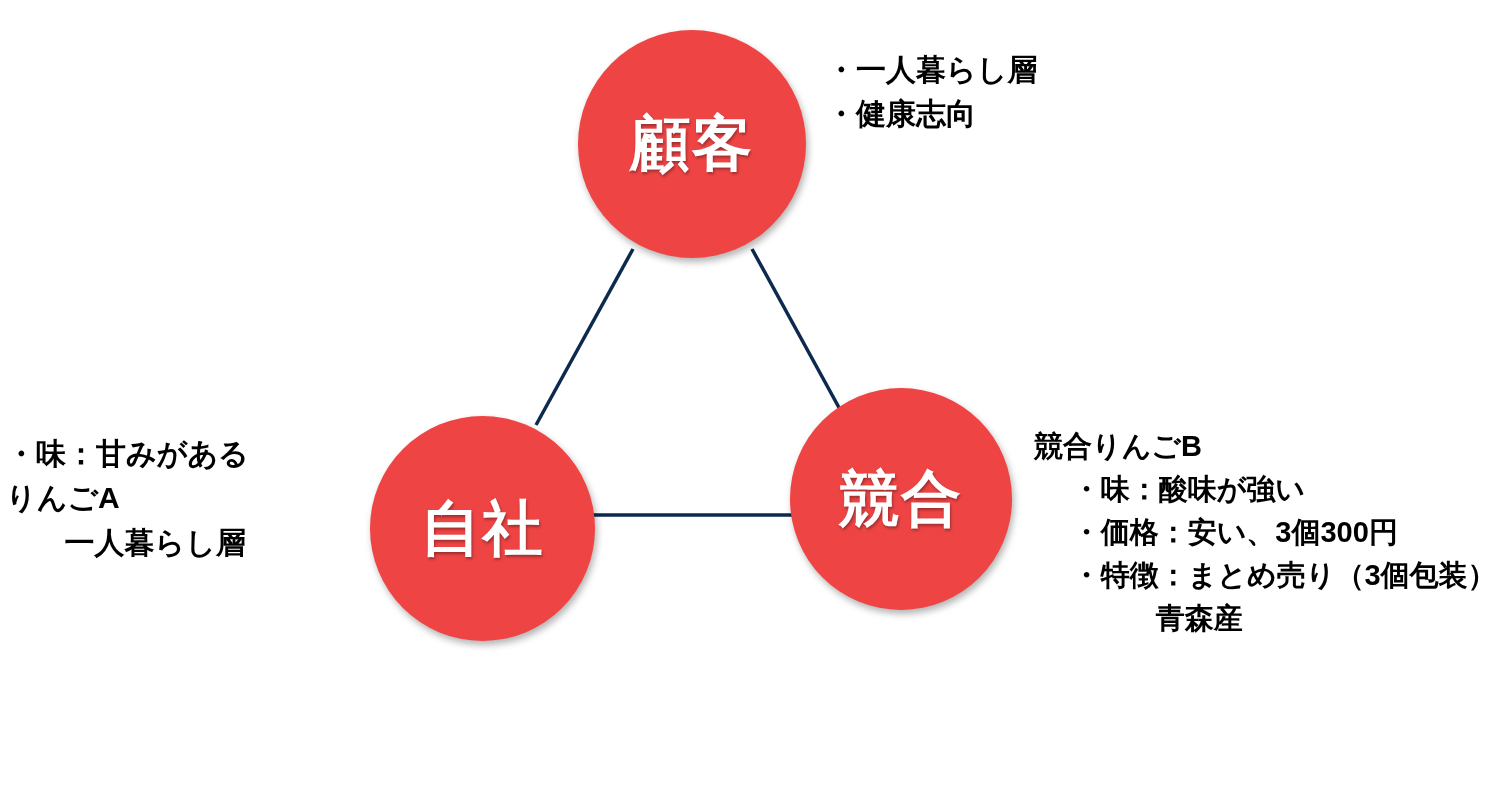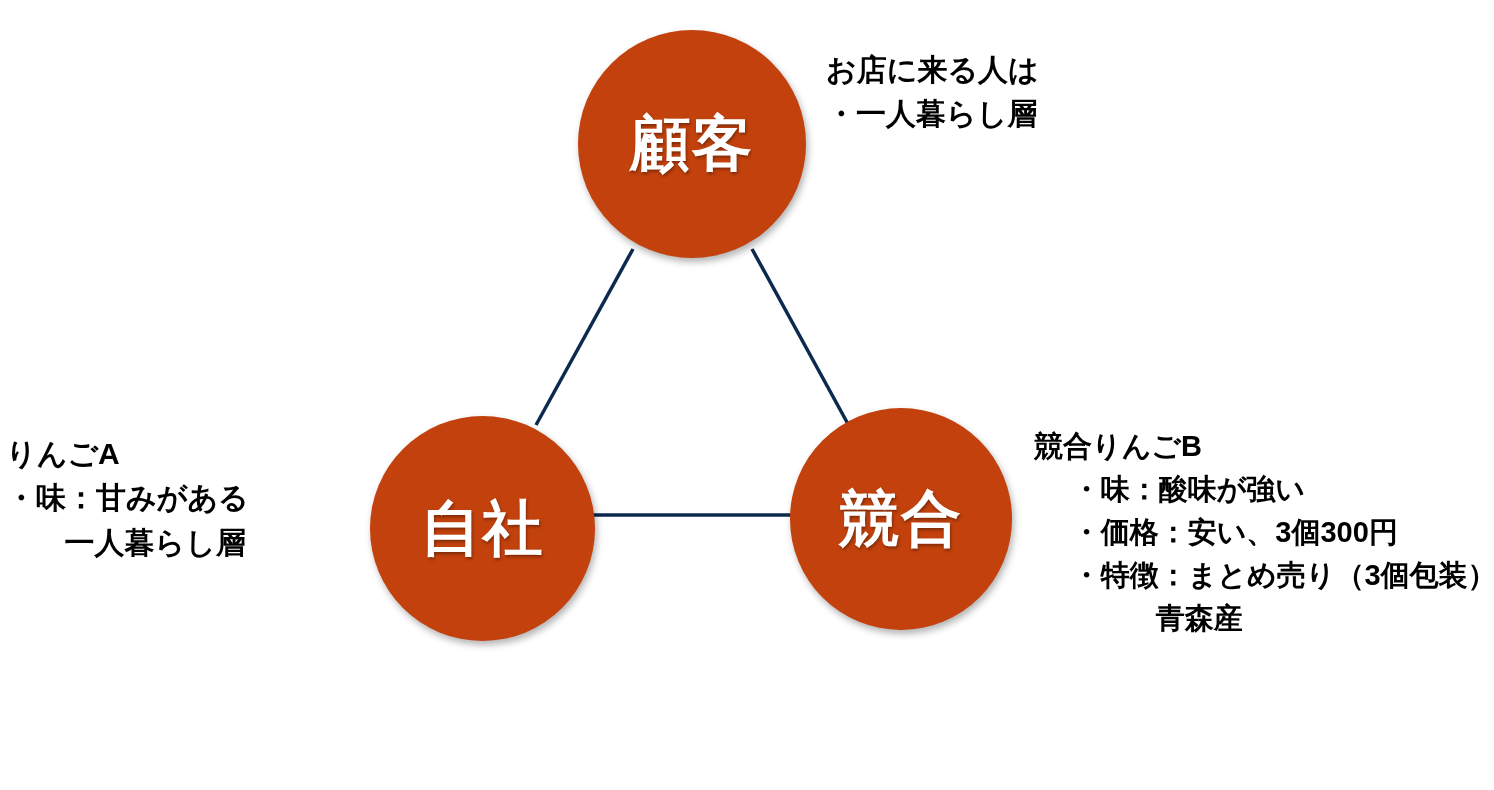--- a/index.html
+++ b/index.html
@@ -24,21 +24,21 @@
     left: 0;
     top: 0;
     width: 1494px;
     height: 790px;
   }
 
   
   .node {
     position: absolute;
     border-radius: 50%;
-    background: #c2410c;
+    background: #ef4444;
     box-shadow: 2px 4px 7px rgba(0, 0, 0, 0.30);
     display: flex;
     align-items: center;
     justify-content: center;
     z-index: 3;
   }
   .node-label {
     color: #ffffff;
     font-size: 60px;
     font-weight: bold;
@@ -55,21 +55,21 @@
     height: 228px;
   }
   #node-company {
     left: 370px;
     top: 416px;
     width: 225px;
     height: 225px;
   }
   #node-competitor {
     left: 790px;
-    top: 408px;
+    top: 388px;
     width: 222px;
     height: 222px;
   }
 
   
   .note {
     position: absolute;
     color: #000000;
     font-weight: bold;
     font-size: 30px;
@@ -114,27 +114,27 @@
 
   <div class="node" id="node-company">
     <span class="node-label">自社</span>
   </div>
 
   <div class="node" id="node-competitor">
     <span class="node-label">競合</span>
   </div>
 
   <div class="note" id="note-customer">
-    <span class="note-line">お店に来る人は</span>
     <span class="note-line">・一人暮らし層</span>
+    <span class="note-line">・健康志向</span>
   </div>
 
   <div class="note" id="note-apple-a">
+    <span class="note-line">・味：甘みがある</span>
     <span class="note-line">りんごA</span>
-    <span class="note-line">・味：甘みがある</span>
     <span class="note-line indent-1">一人暮らし層</span>
   </div>
 
   <div class="note" id="note-apple-b">
     <span class="note-line">競合りんごB</span>
     <span class="note-line indent-2">・味：酸味が強い</span>
     <span class="note-line indent-2">・価格：安い、3個300円</span>
     <span class="note-line indent-2">・特徴：まとめ売り（3個包装）</span>
     <span class="note-line" style="padding-left:4.2em">青森産</span>
   </div>

